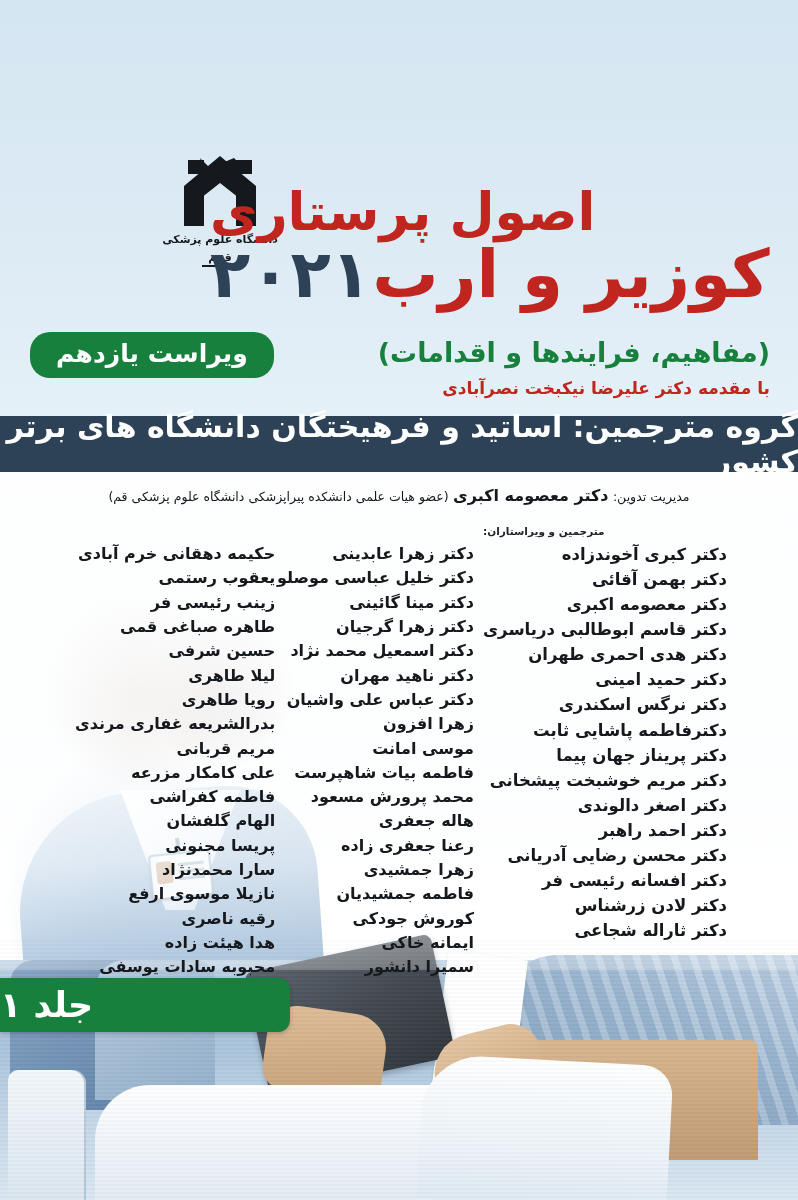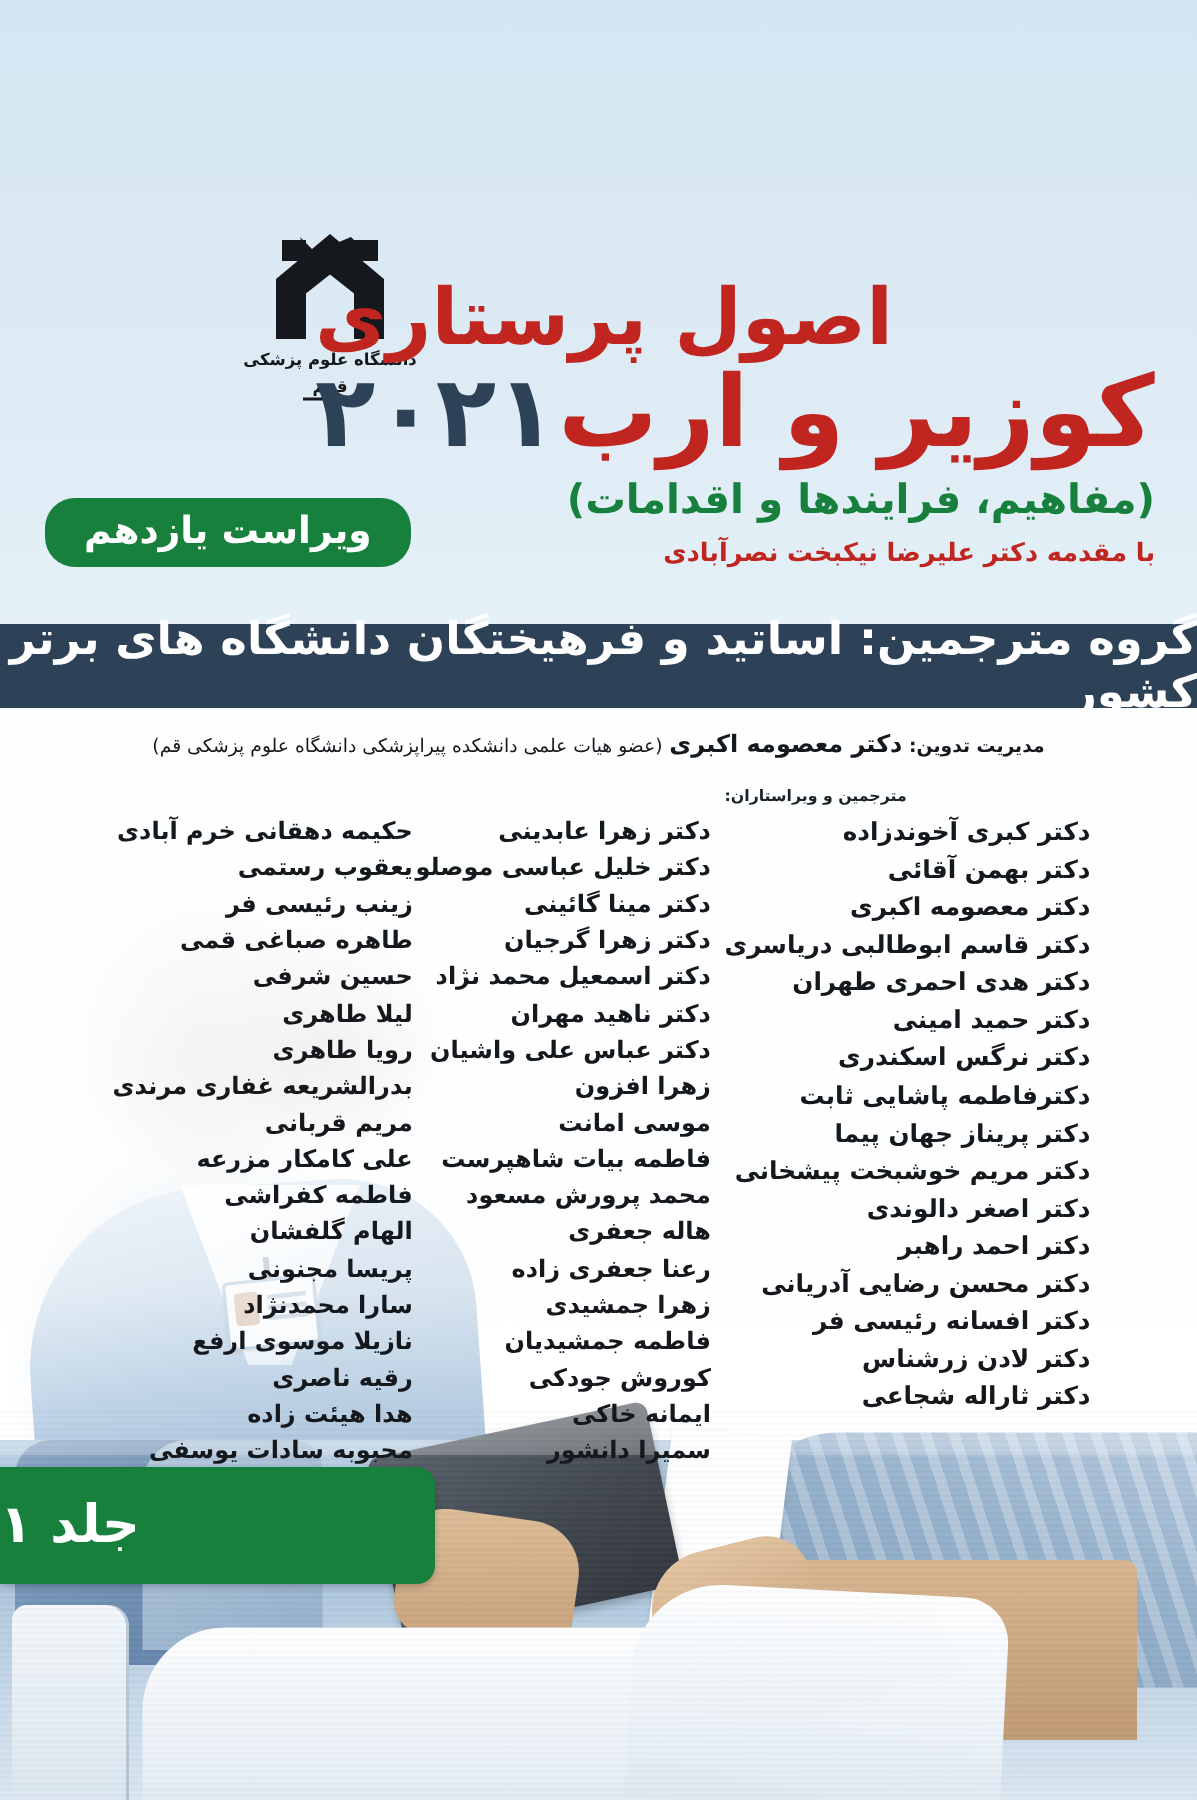--- a/index.html
+++ b/index.html
@@ -175,21 +175,21 @@
   }
   .title-2{
     font-size:66px; font-weight:bold; color:#c0261f; line-height:1; direction:rtl;
   }
 
   
   .sub-row{
     position:absolute; right:28px; top:318px; width:740px;
     display:flex; align-items:flex-start; justify-content:space-between; direction:ltr;
   }
-  .sub-left{ direction:rtl; }
+  .sub-left{ direction:rtl;margin-top:19px; }
   .sub-paren{
     font-size:27px; font-weight:bold; color:#17803c; line-height:1.2;
   }
   .sub-intro{
     font-size:17px; font-weight:bold; color:#c0261f; margin-top:9px; line-height:1.2;
   }
   .edition-badge{
     background:#17803c; color:#ffffff; font-size:25px; font-weight:bold;
     padding:9px 26px 12px; border-radius:20px; line-height:1; white-space:nowrap;
     margin-top:14px;
@@ -202,21 +202,21 @@
   }
   .dark-bar-text{
     color:#ffffff; font-size:30px; font-weight:bold; letter-spacing:-.2px;
   }
 
   
   .editor-line{
     position:absolute; left:0; right:0; top:486px; text-align:center;
     font-size:14px; color:#15181c; direction:rtl;
   }
-  .editor-label{ font-weight:bold; font-size:12.5px; }
+  .editor-label{ font-weight:normal; font-size:12.5px; }
   .editor-name{ font-weight:bold; font-size:16px; }
   .editor-aff{ font-size:12.5px; }
 
   
   .names{
     position:absolute; left:0; right:0; top:525px;
     display:flex; justify-content:center; gap:0; direction:rtl;
   }
   .col{ display:flex; flex-direction:column; }
   .col-right{ width:248px; align-items:flex-end; padding-left:10px; }
@@ -226,21 +226,21 @@
     font-size:10.5px; font-weight:bold; color:#1d2228; margin-bottom:5px;
   }
   .col-head.spacer{ visibility:hidden; }
   .name{
     font-size:16.5px; font-weight:bold; color:#15181c; line-height:1.52; white-space:nowrap;
   }
   .col-mid .name, .col-left .name{ font-size:16px; }
 
   
   .volume-badge{
-    position:absolute; left:0; top:978px; width:262px; height:78px;
+    position:absolute; left:0; top:978px; width:262px; height:54px;
     background:#17803c; border-radius:0 12px 12px 0;
     display:flex; align-items:center; justify-content:flex-end;
     padding-left:0; padding-right:28px;
     box-shadow:0 2px 5px rgba(0,0,0,.2);
   }
   .volume-text{
     color:#ffffff; font-size:35px; font-weight:bold; line-height:1;
   }
 </style>
 </head>

